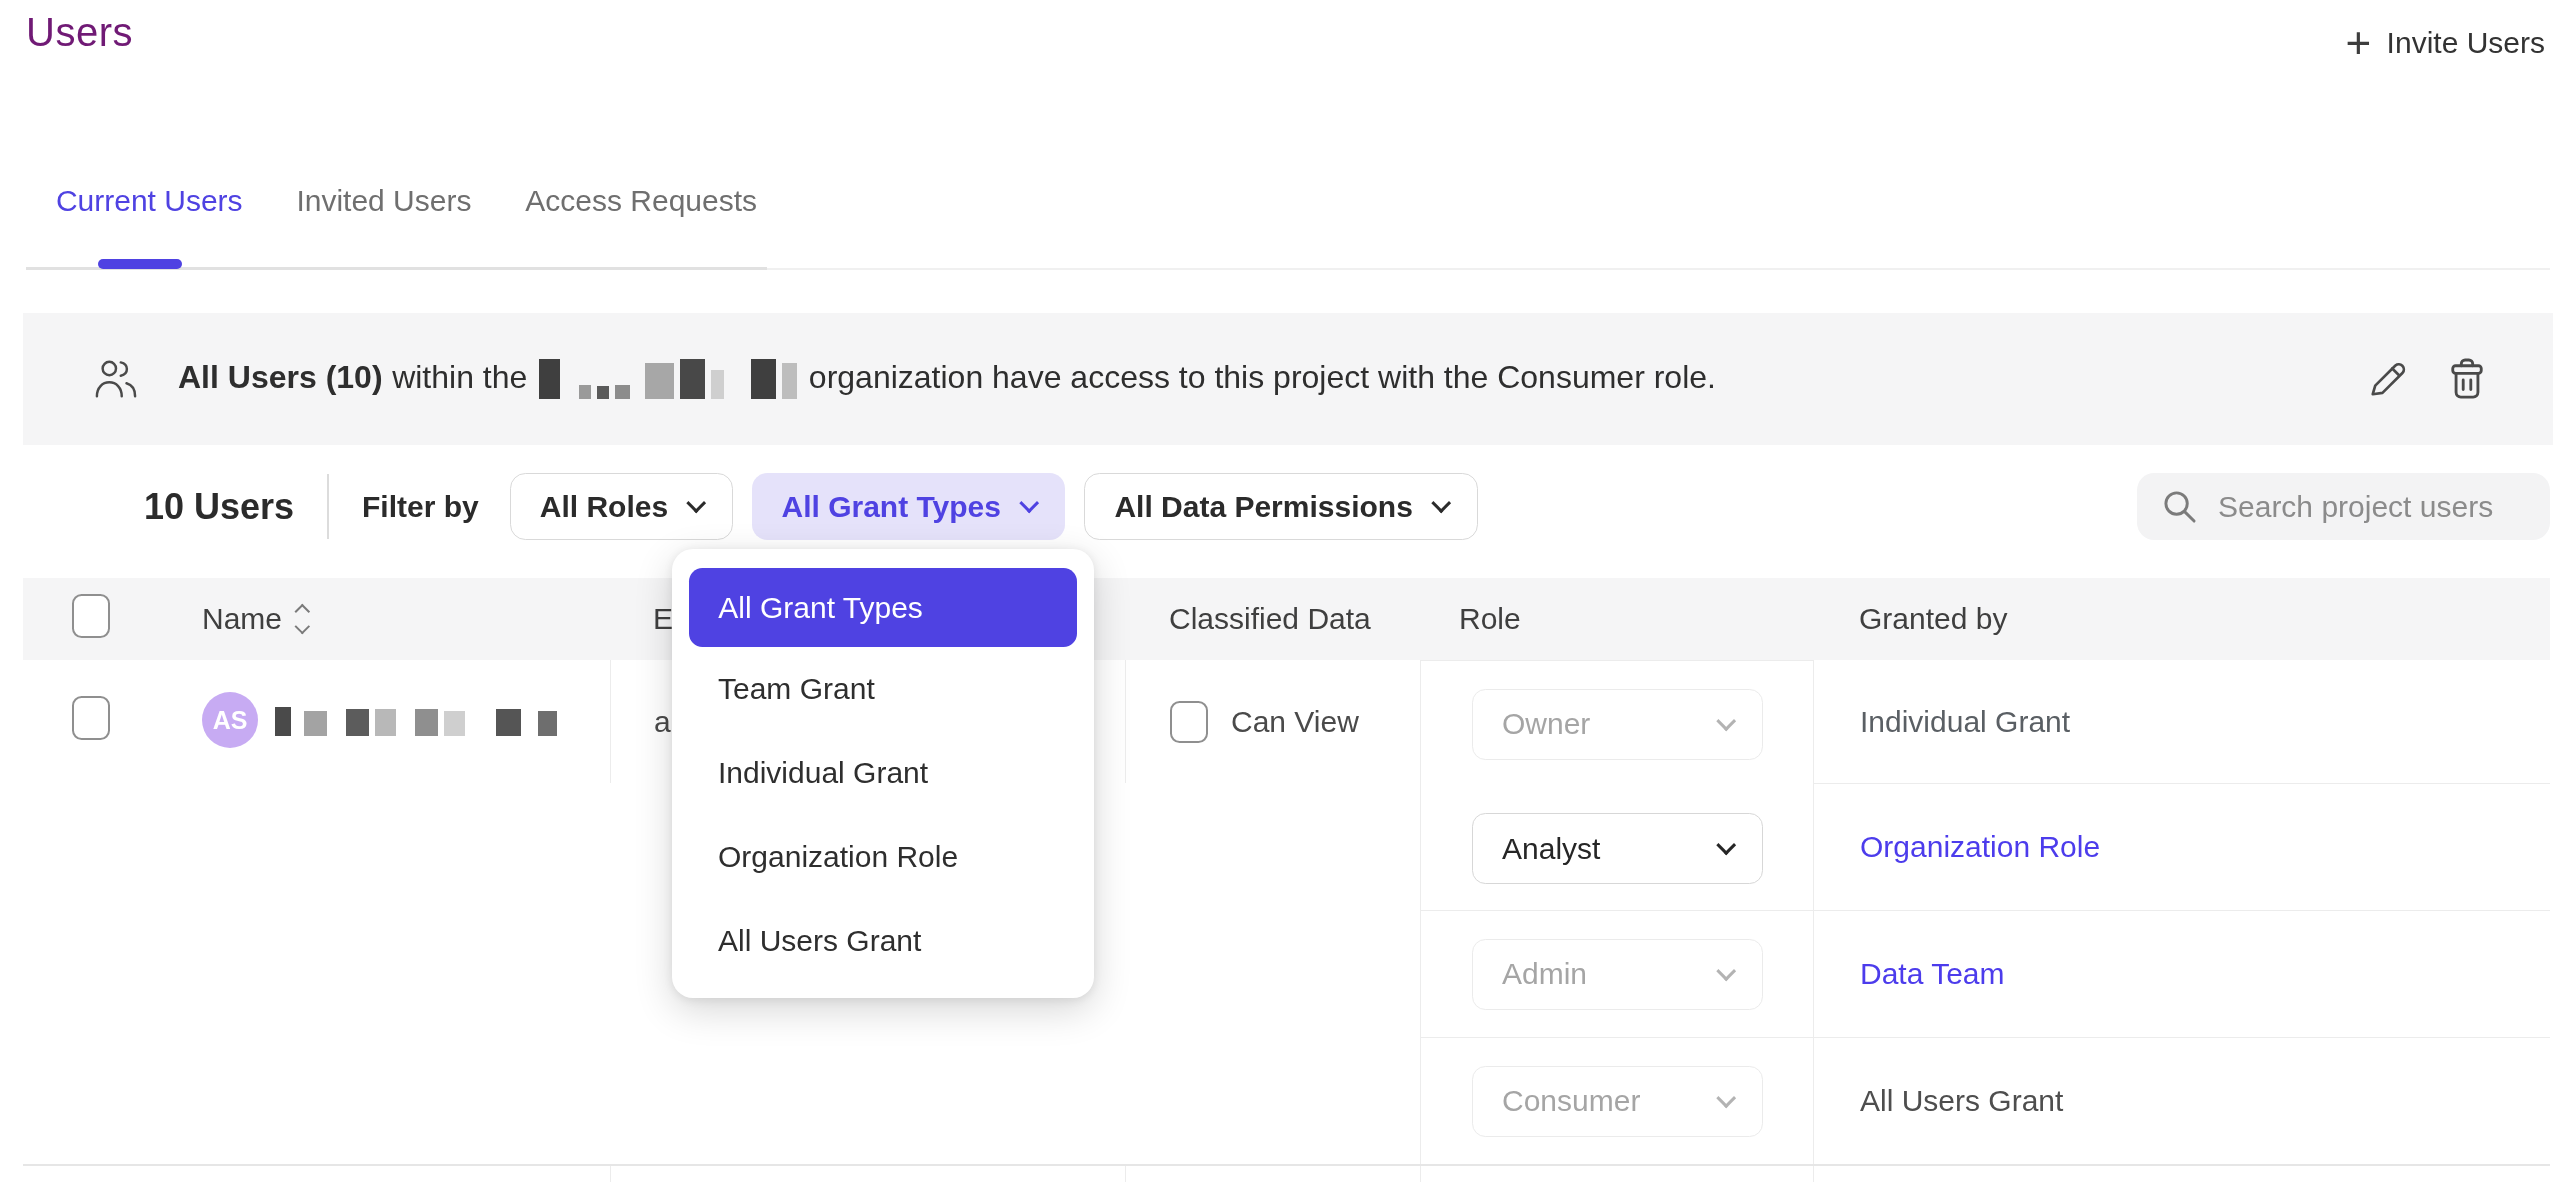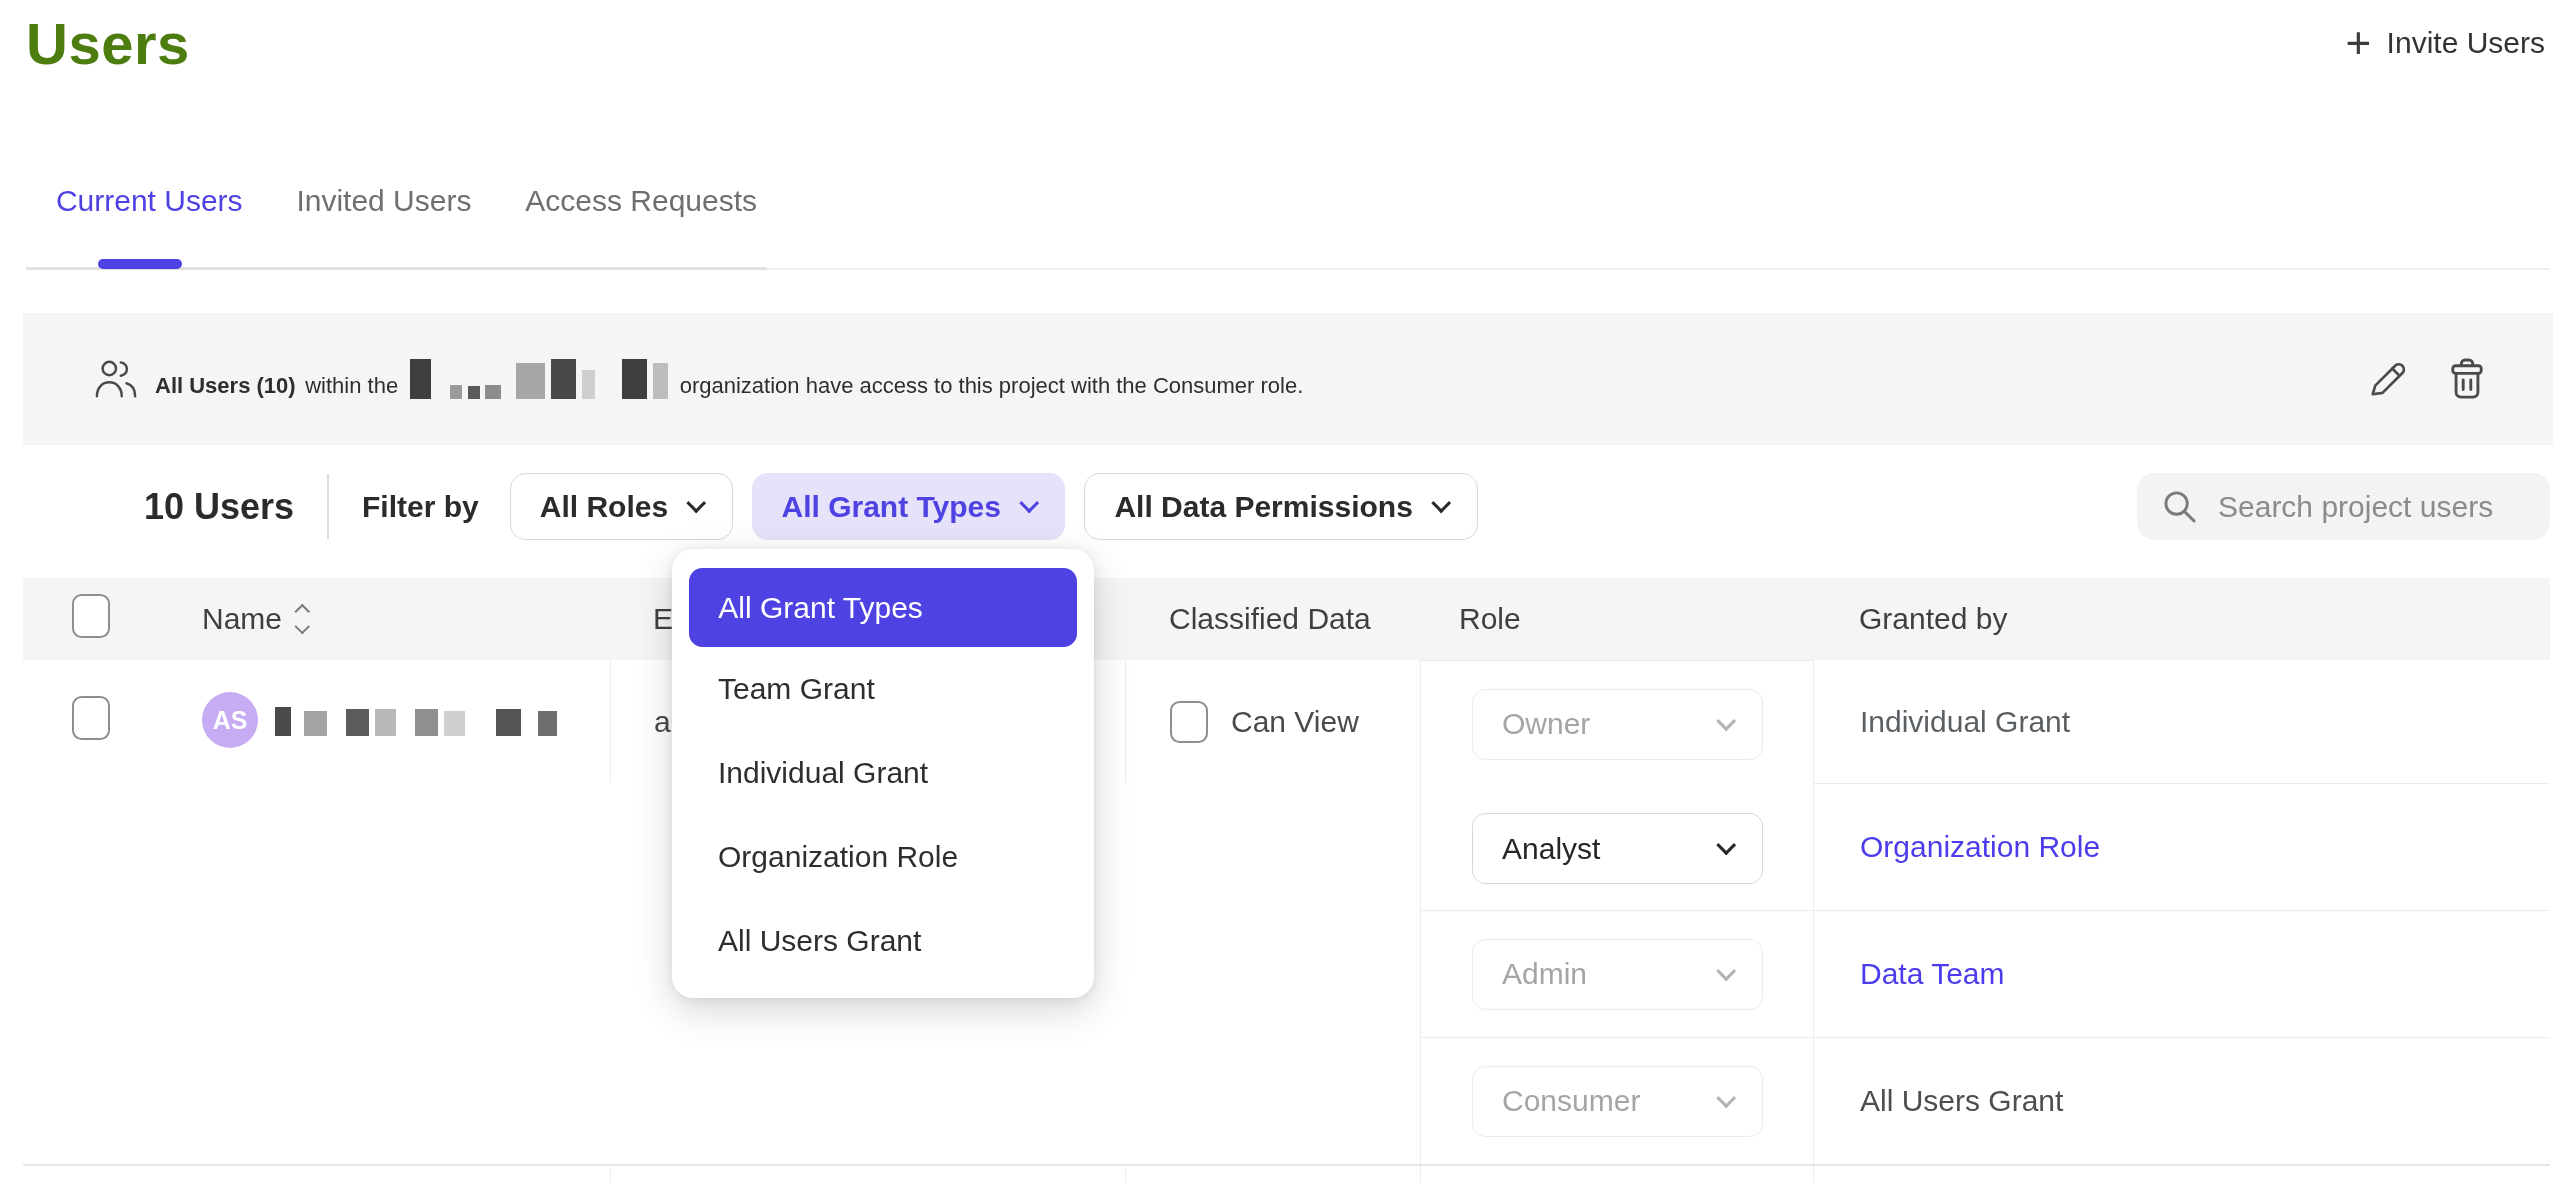--- a/index.html
+++ b/index.html
@@ -12,37 +12,37 @@
   }
   *{box-sizing:border-box;margin:0;padding:0;}
   html,body{width:2576px;height:1184px;}
   body{
     font-family:"Liberation Sans","DejaVu Sans",sans-serif;
     background:#ffffff;color:#2e2e2e;overflow:hidden;
   }
   .page{position:relative;width:2576px;height:1184px;}
 
   
-  .page-title{position:absolute;left:26px;top:9.6px;font-size:58px;font-weight:700;color:#4d7c0f;letter-spacing:0.5px;}
+  .page-title{position:absolute;left:26px;top:9.6px;font-size:40px;font-weight:400;color:#701a75;letter-spacing:0.5px;}
   .invite-btn{position:absolute;right:31px;top:21px;display:flex;align-items:center;gap:15.4px;cursor:pointer;background:none;border:none;}
   .invite-btn .plus{font-size:44px;font-weight:300;color:#3d3d3d;line-height:1;}
   .invite-btn .lbl{font-size:30px;font-weight:500;color:#333;}
 
   
   .tabs{position:absolute;left:26px;top:184px;display:flex;}
   .tab{font-size:30px;font-weight:500;color:#6f6f6f;margin-right:50px;padding:0 1.9px;cursor:pointer;background:none;border:none;font-family:inherit;}
   .tab:first-child{margin-left:28px;}
   .tab.active{color:var(--accent);}
   .tabs-rule-dark{position:absolute;left:26px;top:267px;width:741px;height:2.9px;background:#e1e1e1;}
   .tabs-rule-light{position:absolute;left:26px;right:26px;top:268px;height:1.9px;background:#f0f0f0;}
   .tab-indicator{position:absolute;left:98px;top:259px;width:84px;height:9.6px;border-radius:5.8px;background:var(--accent);z-index:2;}
 
   
   .banner{position:absolute;left:23px;right:23px;top:313px;height:132px;background:var(--panel);display:flex;align-items:center;padding:0 67px 0 70px;}
-  .banner .txt{font-size:22px;color:#2e2e2e;margin-left:16px;display:flex;align-items:flex-end;flex-wrap:nowrap;white-space:nowrap;}
+  .banner .txt{font-size:32px;color:#2e2e2e;margin-left:39px;display:flex;align-items:flex-start;flex-wrap:nowrap;white-space:nowrap;}
   .banner .txt b{font-weight:700;margin-right:9.6px;}
   .banner .txt .seg{margin-right:9.6px;}
   .banner-actions{margin-left:auto;display:flex;align-items:center;gap:40px;}
   .icon-btn{background:none;border:none;cursor:pointer;display:flex;align-items:center;}
 
   
   .redact{display:inline-flex;align-items:flex-end;gap:5.8px;margin:0 11.5px 0 1.9px;}
   .redact i{display:inline-block;}
 
   

